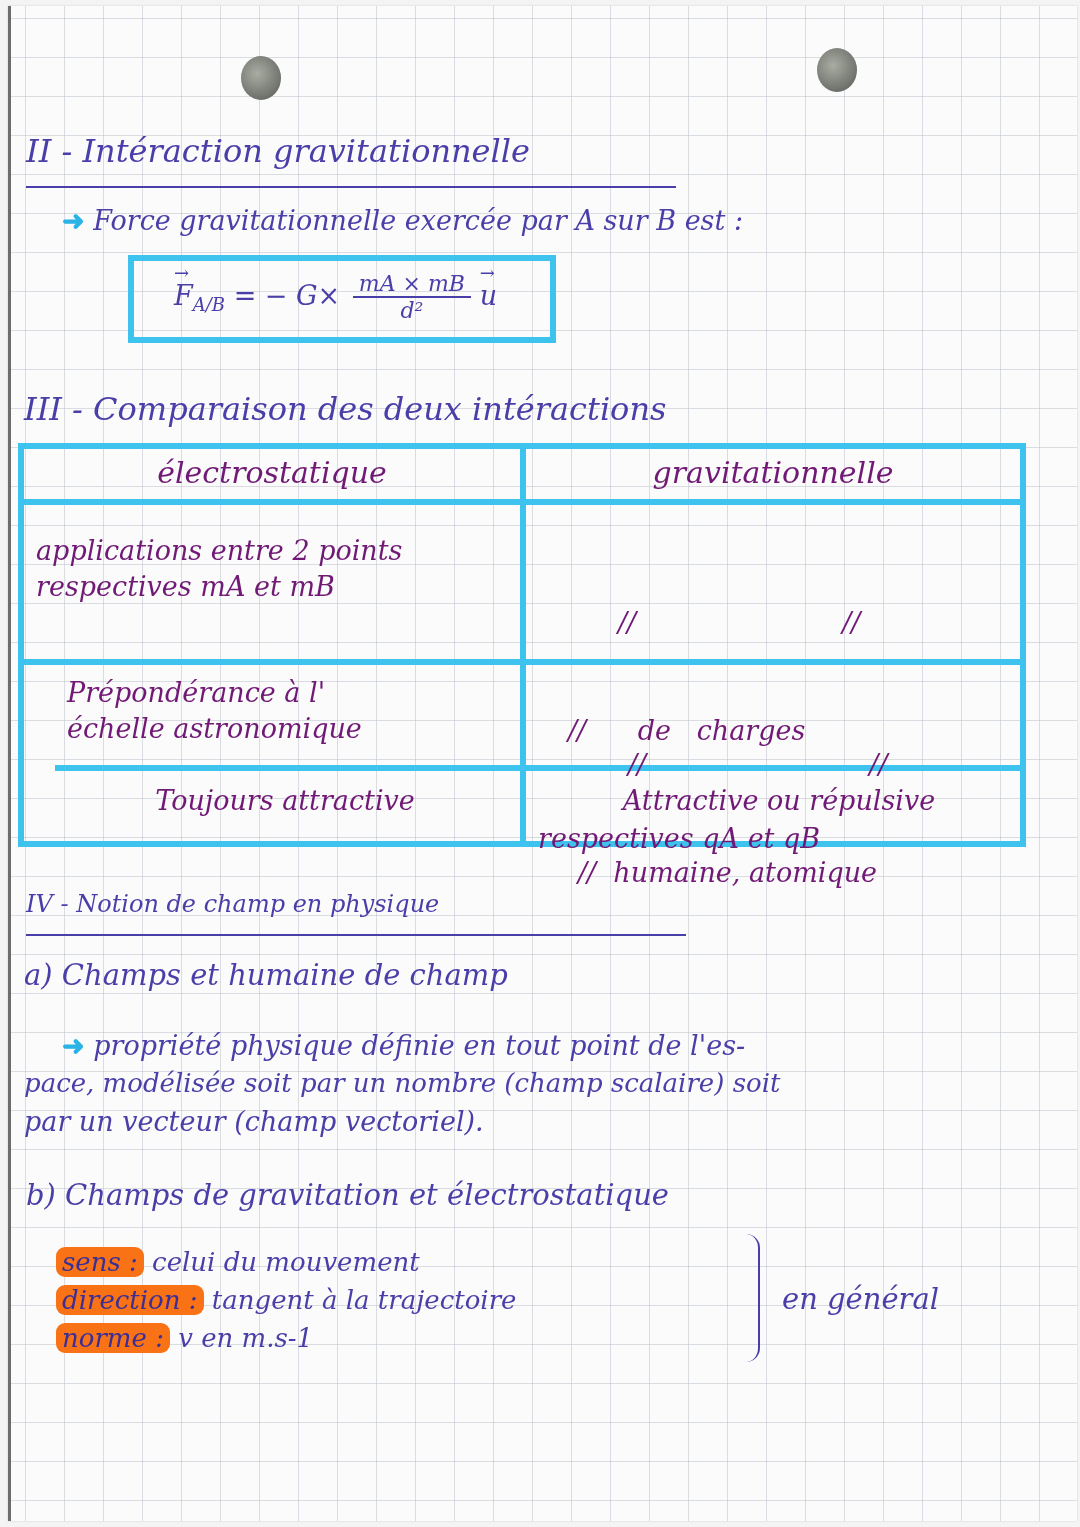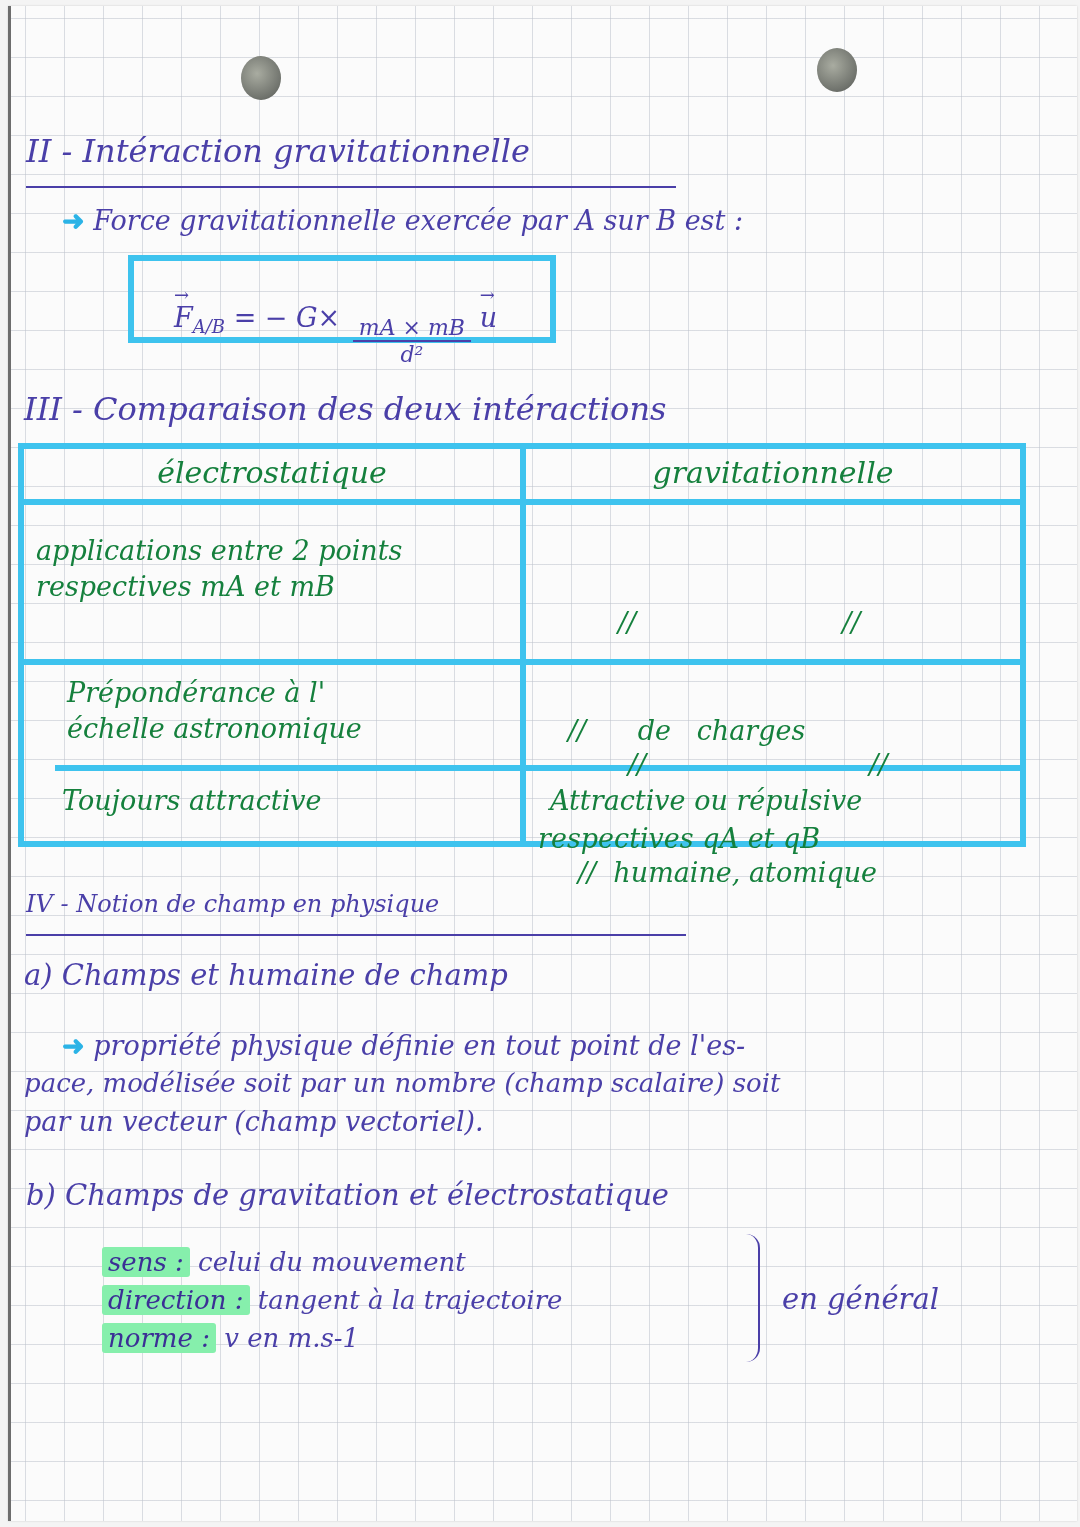--- a/index.html
+++ b/index.html
@@ -33,44 +33,44 @@
   .underline { border-bottom: 2px solid #4a3fa8; padding-bottom: 16px; }
   .arrow-blue { color: #2bb3e6; font-style: normal; font-weight: bold; }
   .formula-box {
     position: absolute; left: 128px; top: 255px; width: 428px; height: 88px;
     border: 6px solid #3ec3ee; border-radius: 0; box-sizing: border-box;
   }
   .formula {
     position: absolute; left: 40px; top: 10px; font-size: 27px;
     color: #4a3fa8; font-style: italic;
   }
-  .frac { display: inline-block; vertical-align: middle; text-align: center; margin-left: 4px; margin-top: 44px; }
+  .frac { display: inline-block; vertical-align: middle; text-align: center; margin-left: 4px; }
   .frac .num { display: block; border-bottom: 2px solid #4a3fa8; padding: 0 6px; font-size: 22px; }
   .frac .den { display: block; font-size: 22px; }
   .vec { position: relative; display: inline-block; }
   .vec::before {
     content: "→"; position: absolute; top: -18px; left: 0; font-size: 18px; font-style: normal;
   }
   .table {
     position: absolute; left: 18px; top: 443px; width: 1008px; height: 404px;
     border: 6px solid #3ec3ee; box-sizing: border-box;
     display: grid; grid-template-columns: 502px 1fr;
     grid-template-rows: 56px 160px 106px 1fr;
   }
   .cell {
     border-right: 6px solid #3ec3ee; border-bottom: 6px solid #3ec3ee;
     position: relative; box-sizing: border-box;
-    color: #15803d; font-style: italic; font-size: 27px; line-height: 36px;
+    color: #701a75; font-style: italic; font-size: 27px; line-height: 36px;
     padding: 6px 12px;
   }
   .cell.r { border-right: none; }
-  .cell.last { border-bottom: none; }
+  .cell.last { border-bottom: none; text-align: center; }
   .cell.center { text-align: center; font-size: 30px; }
   .hl {
-    background: #86efac; color: #3b2f95; padding: 0 6px; border-radius: 3px; margin-left: 46px;
+    background: #f97316; color: #3b2f95; padding: 0 6px; border-radius: 9px;
   }
   .brace {
     position: absolute; left: 740px; top: 1234px; width: 18px; height: 128px;
     border-right: 2px solid #4a3fa8; border-radius: 0 14px 14px 0;
   }
 </style>
 </head>
 <body>
 
 <div class="page">

